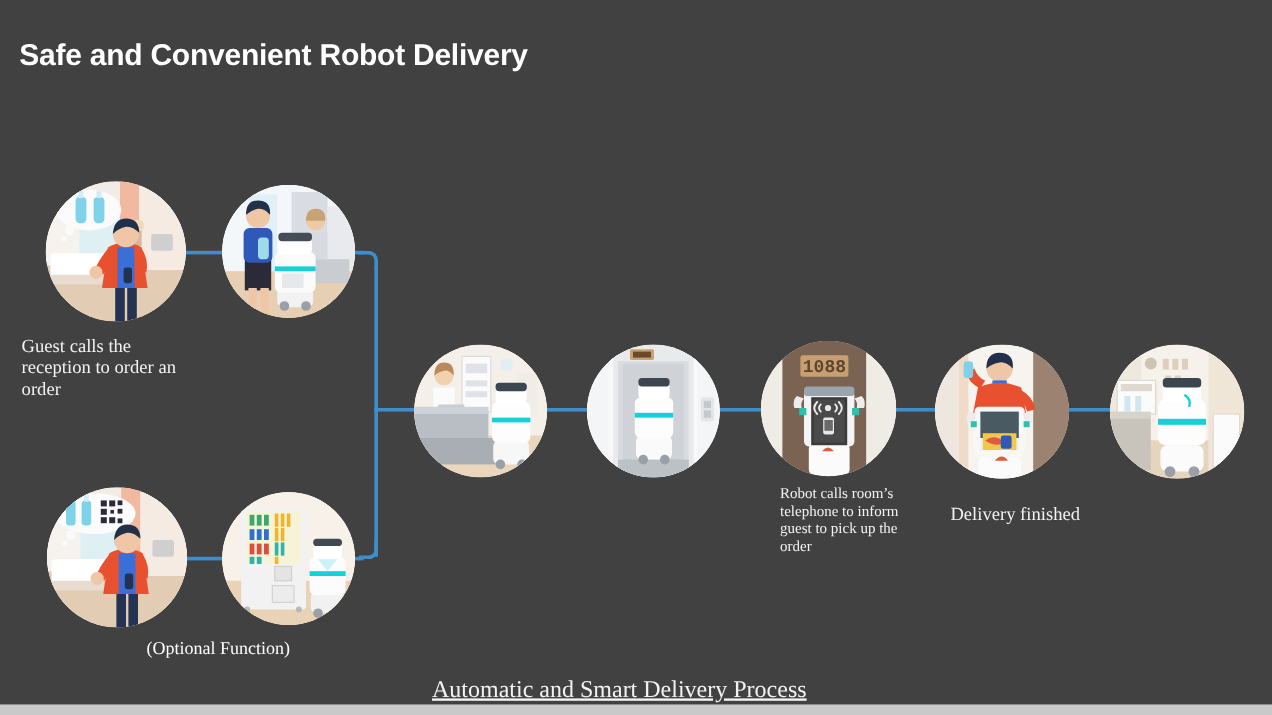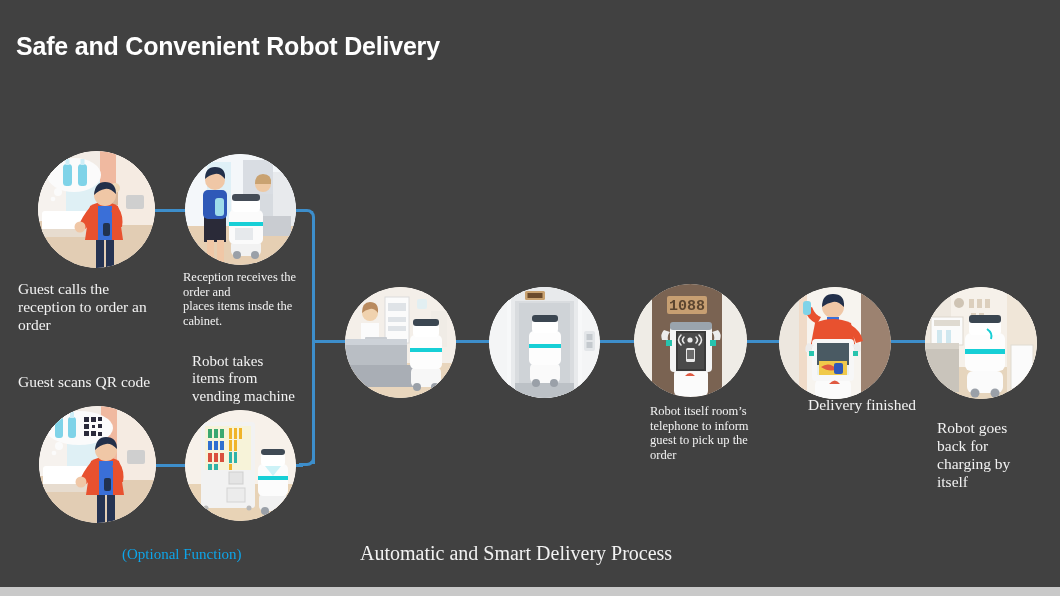--- a/index.html
+++ b/index.html
@@ -57,27 +57,28 @@
     position:absolute;
     color:#f2f2f2;
     font-family:"Liberation Serif", serif;
     line-height:1.16;
   }
   .cap-lg { font-size:15.5px; }
   .cap-md { font-size:14px; }
   .cap-sm { font-size:12.5px; }
 
   #process-label {
-    position:absolute; left:360px; top:542px;
+    position:absolute; left:360px; top:564px;
     font-size:20px; color:#f2f2f2;
     white-space:nowrap;
+    text-decoration:underline;
   }
   #optional-label {
-    position:absolute; left:122px; top:546px;
-    font-size:15px; color:#0ea5e9;
+    position:absolute; left:122px; top:533px;
+    font-size:15px; color:#ffffff;
     white-space:nowrap;
   }
 </style>
 </head>
 <body>
 
 <div id="slide">
 
   <div id="title">Safe and Convenient Robot Delivery</div>
 
@@ -182,26 +183,21 @@
         <rect x="44" y="56" width="34" height="34" rx="5" fill="#fbfbfb"></rect>
         <rect x="44" y="68" width="34" height="4" fill="#17cfd6"></rect>
         <rect x="47" y="44" width="28" height="14" rx="4" fill="#ffffff"></rect>
         <rect x="47" y="40" width="28" height="7" rx="3" fill="#444c57"></rect>
         <rect x="50" y="74" width="18" height="12" fill="#e6e9ec"></rect>
         <circle cx="52" cy="101" r="4" fill="#9aa0a8"></circle>
         <circle cx="70" cy="101" r="4" fill="#9aa0a8"></circle>
       </g>
     </svg>
   </div>
-  <div class="cap cap-sm" style="left:183px; top:270px; width:128px; white-space:pre-line;">Reception receives the
-order and
-places items insde the
-cabinet.</div>
-
-  <div class="cap cap-lg" style="left:18px; top:373px; width:170px; white-space:pre-line;">Guest scans QR code</div>
+
   <div class="circ" style="left:39px; top:406px; width:117px; height:117px;">
     <svg width="117" height="117" viewBox="0 0 117 117">
       <defs>
           <clipPath id="c3">
             <circle cx="58.5" cy="58.5" r="58.5"></circle>
           </clipPath>
         </defs>
       <g clip-path="url(#c3)">
         <rect width="117" height="117" fill="#efe6dd"></rect>
         <rect x="0" y="0" width="117" height="70" fill="#f2ece6"></rect>
@@ -240,23 +236,20 @@
         <path d="M52 56 q-8 10 -11 18 l7 4 q5 -10 9 -15 z" fill="#e8512f"></path>
         <circle cx="42" cy="76" r="5.5" fill="#f0c7a6"></circle>
         <path d="M80 56 q6 9 4 20 l-7 -1 q1 -9 -4 -15 z" fill="#e8512f"></path>
         <rect x="65" y="72" width="7" height="13" rx="2" fill="#22324f"></rect>
         <circle cx="67" cy="44" r="11" fill="#f0c7a6"></circle>
         <path d="M56 44 q1 -13 11 -13 q11 0 11 12 q-6 -6 -11 -5 q-6 1 -11 6z" fill="#23304a"></path>
       </g>
     </svg>
   </div>
 
-  <div class="cap cap-md" style="left:192px; top:353px; width:125px; white-space:pre-line; font-size:15px;">Robot takes
-items from
-vending machine</div>
   <div class="circ" style="left:185px; top:410px; width:111px; height:111px;">
     <svg width="111" height="111" viewBox="0 0 111 111">
       <defs>
           <clipPath id="c4">
             <circle cx="55.5" cy="55.5" r="55.5"></circle>
           </clipPath>
         </defs>
       <g clip-path="url(#c4)">
         <rect width="111" height="111" fill="#f6ede4"></rect>
         <rect x="0" y="0" width="111" height="74" fill="#f7f1ea"></rect>
@@ -406,21 +399,21 @@
           <path d="M65 61 q5 -5 0 -10"></path>
         </g>
         <circle cx="56" cy="56" r="2.6" fill="#e8e8e8"></circle>
         <rect x="52" y="64" width="9" height="14" rx="1.5" fill="#e8e8e8"></rect>
         <rect x="53" y="66" width="7" height="9" fill="#6a6a6a"></rect>
 
         <path d="M51 92 q5 -6 10 0 z" fill="#e05a42"></path>
       </g>
     </svg>
   </div>
-  <div class="cap cap-sm" style="left:650px; top:404px; width:118px; white-space:pre-line;">Robot itself room’s
+  <div class="cap cap-sm" style="left:650px; top:404px; width:118px; white-space:pre-line;">Robot calls room’s
 telephone to inform
 guest to pick up the
 order</div>
 
   <div class="circ" style="left:779px; top:287px; width:112px; height:112px;">
     <svg width="112" height="112" viewBox="0 0 112 112">
       <defs>
           <clipPath id="c8">
             <circle cx="56" cy="56" r="56"></circle>
           </clipPath>
@@ -448,21 +441,21 @@
         <path d="M42 80 q8 -6 16 2 q-7 4 -16 -2z" fill="#e05a42"></path>
         <rect x="55" y="76" width="9" height="11" rx="2" fill="#2f59b8"></rect>
         <path d="M29 56 q-4 4 -2 9 l6 0 q-1 -4 2 -7z" fill="#ececec"></path>
         <path d="M79 56 q4 4 2 9 l-6 0 q1 -4 -2 -7z" fill="#ececec"></path>
         <rect x="30" y="64" width="5" height="5" fill="#28c4ae"></rect>
         <rect x="74" y="64" width="5" height="5" fill="#28c4ae"></rect>
         <path d="M50 97 q6 -7 11 0 z" fill="#e05a42"></path>
       </g>
     </svg>
   </div>
-  <div class="cap cap-lg" style="left:792px; top:396px; width:140px; white-space:pre-line;text-align:center;">Delivery finished</div>
+  <div class="cap cap-lg" style="left:792px; top:420px; width:140px; white-space:pre-line;">Delivery finished</div>
 
   <div class="circ" style="left:925px; top:287px; width:112px; height:112px;">
     <svg width="112" height="112" viewBox="0 0 112 112">
       <defs>
           <clipPath id="c9">
             <circle cx="56" cy="56" r="56"></circle>
           </clipPath>
         </defs>
       <g clip-path="url(#c9)">
         <rect width="112" height="112" fill="#f2ece4"></rect>
@@ -491,23 +484,19 @@
         <rect x="40" y="46" width="40" height="38" rx="6" fill="#fdfdfd"></rect>
         <rect x="40" y="62" width="40" height="5" fill="#17cfd6"></rect>
         <rect x="44" y="32" width="32" height="16" rx="4" fill="#ffffff"></rect>
         <rect x="44" y="28" width="32" height="8" rx="3" fill="#3b4651"></rect>
         <path d="M62 42 q6 4 4 10" stroke="#17cfd6" stroke-width="2" fill="none"></path>
         <circle cx="50" cy="106" r="4.5" fill="#9aa0a8"></circle>
         <circle cx="70" cy="106" r="4.5" fill="#9aa0a8"></circle>
       </g>
     </svg>
   </div>
-  <div class="cap cap-lg" style="left:937px; top:419px; width:105px; white-space:pre-line;">Robot goes
-back for
-charging by
-itself</div>
 
   <div id="optional-label">(Optional Function)</div>
   <div id="process-label">Automatic and Smart Delivery Process</div>
 
 </div>
 
 <div id="bottom-bar"></div>
 
 </body></html>

